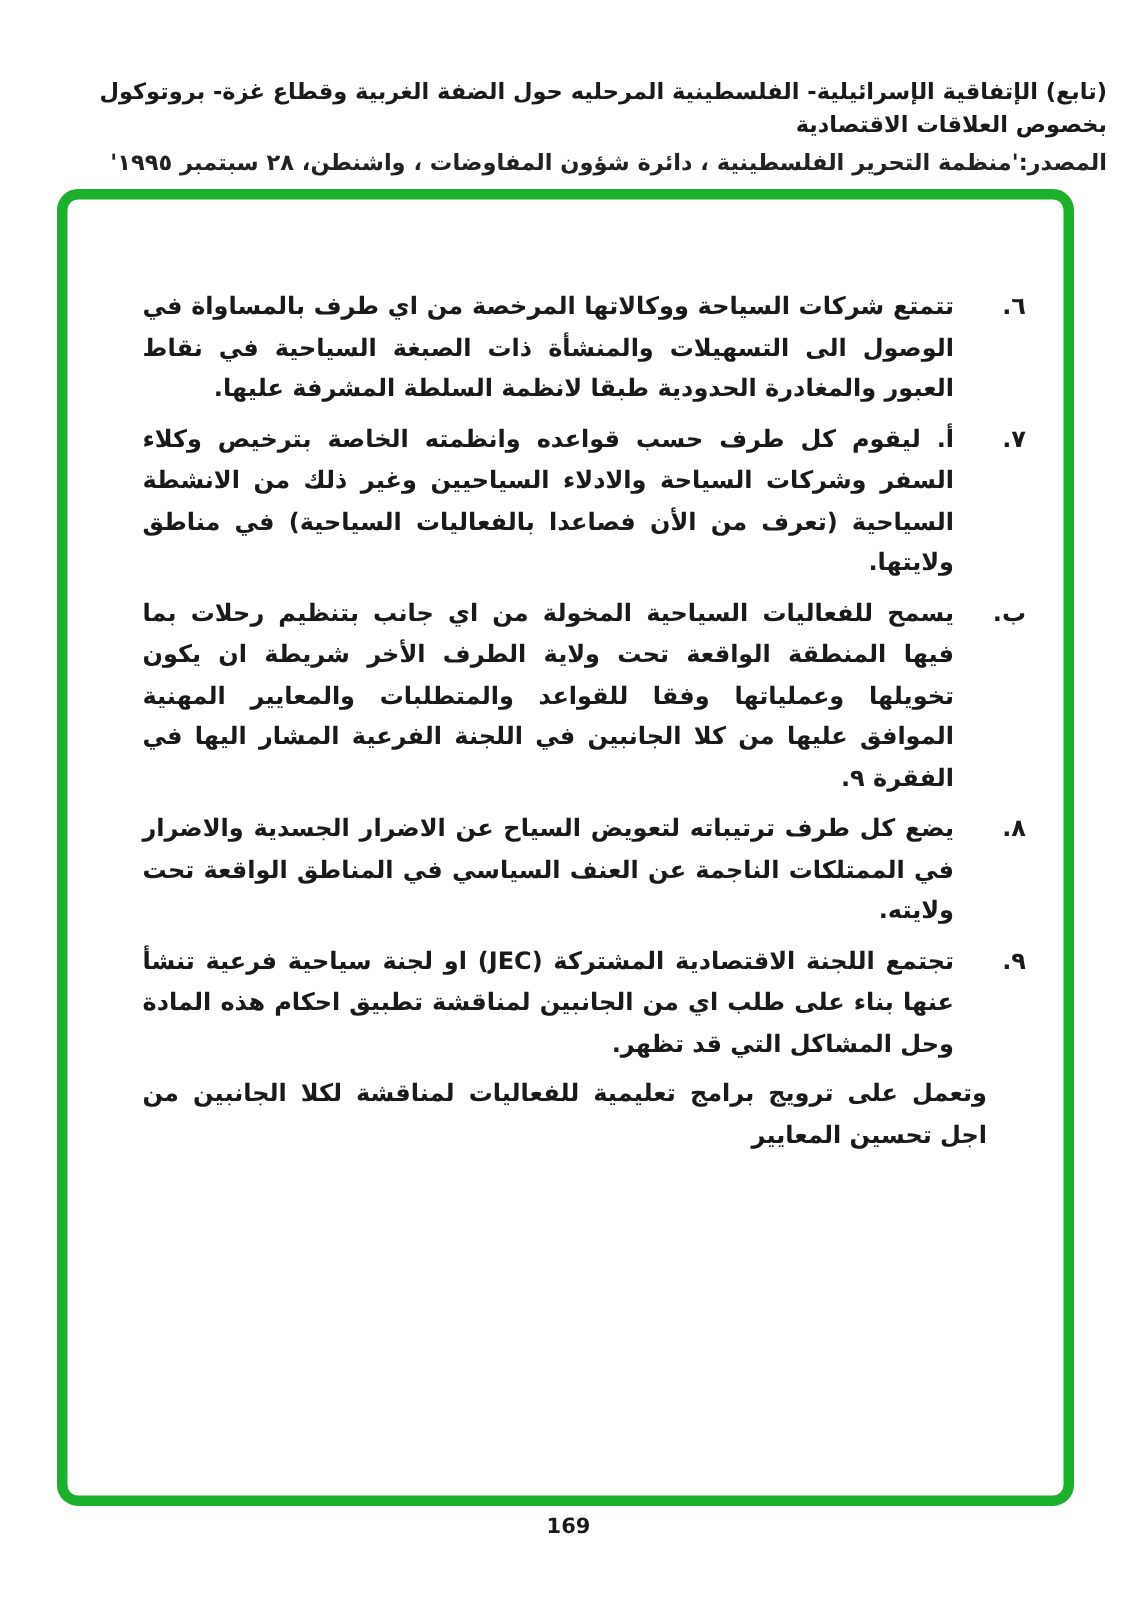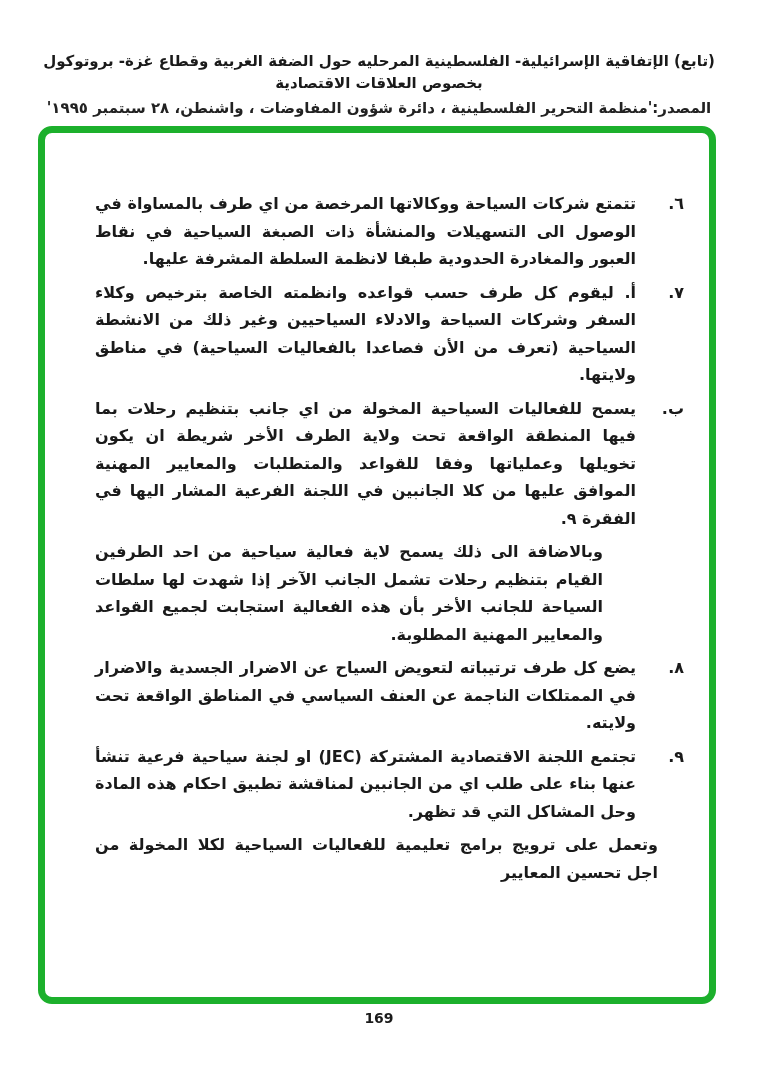--- a/index.html
+++ b/index.html
@@ -6,21 +6,21 @@
   body{
     width:758px;height:1078px;
     background:#ffffff;
     position:relative;
     font-family:"DejaVu Sans", sans-serif;
     color:#1a1a1a;
     overflow:hidden;
   }
   .header{
     position:absolute;top:50px;left:20px;right:20px;
-    direction:rtl;text-align:center;
+    direction:rtl;text-align:right;
   }
   .header-title{
     font-size:15px;font-weight:bold;line-height:22px;
     letter-spacing:0.2px;
   }
   .header-source{
     font-size:15px;font-weight:bold;margin-top:5px;
     color:#222;
   }
   .doc-frame{
@@ -59,20 +59,19 @@
 <div class="header">
   <div class="header-title">(تابع) الإتفاقية الإسرائيلية- الفلسطينية المرحليه حول الضفة الغربية وقطاع غزة- بروتوكول بخصوص العلاقات الاقتصادية</div>
   <div class="header-source">المصدر:'منظمة التحرير الفلسطينية ، دائرة شؤون المفاوضات ، واشنطن، ٢٨ سبتمبر ١٩٩٥'</div>
 </div>
 
 <div class="doc-frame" style="border-color: rgb(28, 176, 44);">
   <div class="doc-body" id="doc-body">
       <div class="block item"><span class="marker">٦.</span><span>تتمتع شركات السياحة ووكالاتها المرخصة من اي طرف بالمساواة في الوصول الى التسهيلات والمنشأة ذات الصبغة السياحية في نقاط العبور والمغادرة الحدودية طبقا لانظمة السلطة المشرفة عليها.</span></div>
       <div class="block item"><span class="marker">٧.</span><span>أ. ليقوم كل طرف حسب قواعده وانظمته الخاصة بترخيص وكلاء السفر وشركات السياحة والادلاء السياحيين وغير ذلك من الانشطة السياحية (تعرف من الأن فصاعدا بالفعاليات السياحية) في مناطق ولايتها.</span></div>
       <div class="block item"><span class="marker">ب.</span><span>يسمح للفعاليات السياحية المخولة من اي جانب بتنظيم رحلات بما فيها المنطقة الواقعة تحت ولاية الطرف الأخر شريطة ان يكون تخويلها وعملياتها وفقا للقواعد والمتطلبات والمعايير المهنية الموافق عليها من كلا الجانبين في اللجنة الفرعية المشار اليها في الفقرة ٩.</span></div>
-      <div class="block para-indent"><span>وبالاضافة الى ذلك يسمح لاية فعالية سياحية من احد الطرفين القيام بتنظيم رحلات تشمل الجانب الآخر إذا شهدت لها سلطات السياحة للجانب الأخر بأن هذه الفعالية استجابت لجميع القواعد والمعايير المهنية المطلوبة.</span></div>
       <div class="block item"><span class="marker">٨.</span><span>يضع كل طرف ترتيباته لتعويض السياح عن الاضرار الجسدية والاضرار في الممتلكات الناجمة عن العنف السياسي في المناطق الواقعة تحت ولايته.</span></div>
       <div class="block item"><span class="marker">٩.</span><span>تجتمع اللجنة الاقتصادية المشتركة (JEC) او لجنة سياحية فرعية تنشأ عنها بناء على طلب اي من الجانبين لمناقشة تطبيق احكام هذه المادة وحل المشاكل التي قد تظهر.</span></div>
-      <div class="block para"><span>وتعمل على ترويج برامج تعليمية للفعاليات السياحية لكلا المخولة من اجل تحسين المعايير</span></div>
+      <div class="block para"><span>وتعمل على ترويج برامج تعليمية للفعاليات لمناقشة لكلا الجانبين من اجل تحسين المعايير</span></div>
     </div>
 </div>
 
 <div class="page-number">169</div>
 
 </body></html>

